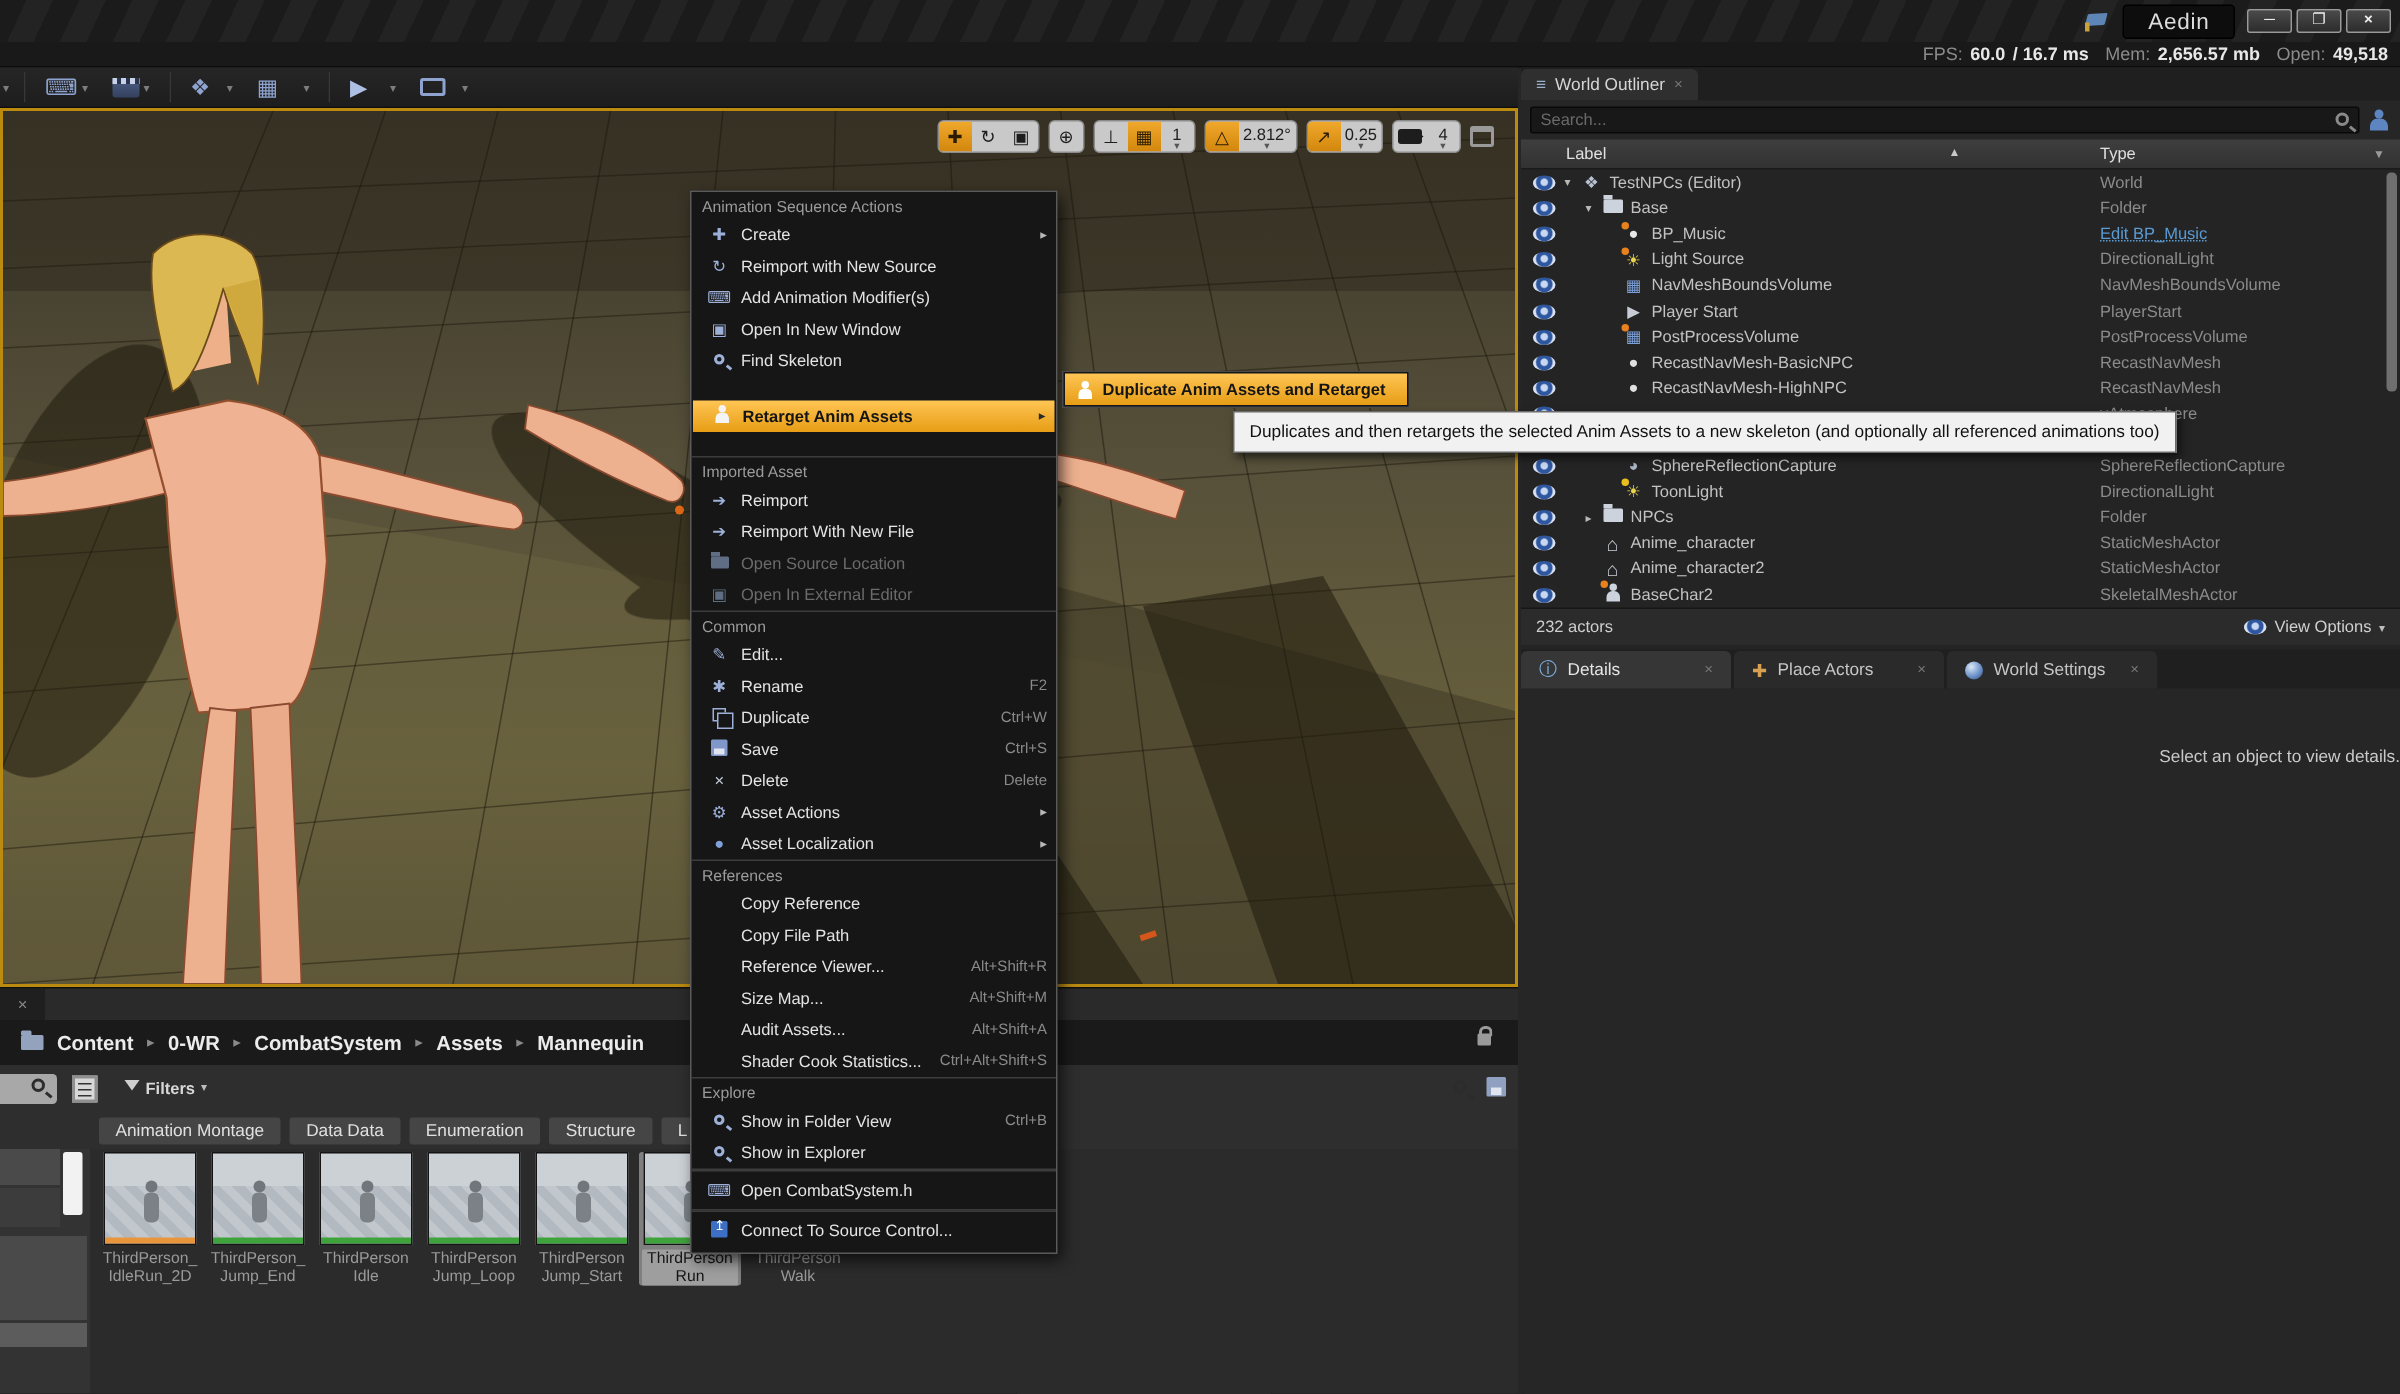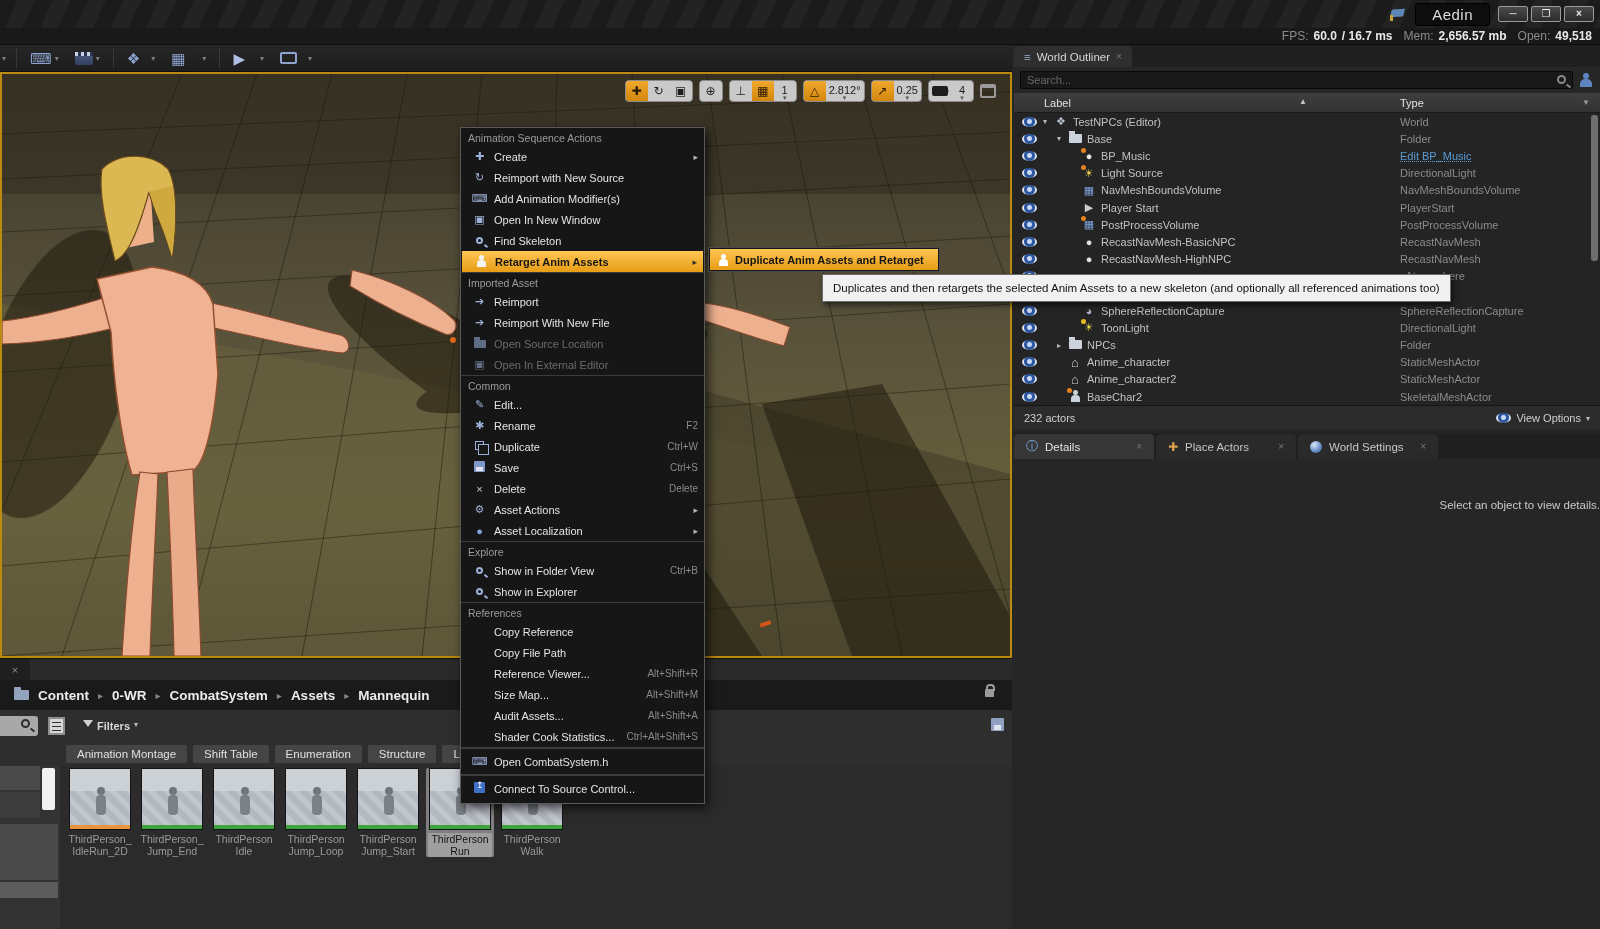--- a/index.html
+++ b/index.html
@@ -166,21 +166,21 @@
   .msec:first-child{border-top:none}
   .mhead{padding:4px 7px 2px;color:#9b9b9b;font-size:10.5px}
   .mitem{height:21px;display:flex;align-items:center;padding:0 6px 0 10px;color:#e4e4e4;position:relative}
   .mitem .mi{width:17px;text-align:center;font-size:11px;color:#9db0d8;margin-right:6px;flex:none;position:relative}
   .mitem .mlabel{flex:1;white-space:nowrap}
   .mitem .msc{color:#8a8a8a;font-size:10px}
   .mitem .marr{color:#b8b8b8;font-size:9px;margin-left:4px}
   .mitem.noicon{padding-left:33px}
   .mitem.dis .mlabel{color:#6b6b6b}
   .mitem.dis .mi{color:#5f6d85}
-  .mitem.hl{background:linear-gradient(#ffc554,#e79d15);color:#151515;margin:0 1px}
+  .mitem.hl{background:linear-gradient(#ffc554,#e79d15);color:#151515;margin:16px 1px}
   .mitem.hl .mlabel{color:#151515;font-weight:bold}
   .mitem.hl .marr{color:#2a2a2a}
   .mitem.tall{height:26px;border-top:1px solid #3c3c3c}
   .i-copy{display:inline-block;width:9px;height:9px;border:1px solid #9db0d8;position:relative;top:-1px}
   .i-copy::after{content:"";position:absolute;left:2px;top:2px;width:9px;height:9px;border:1px solid #9db0d8;background:#161616}
   .i-save2{display:inline-block;width:11px;height:11px;background:#7f97c9;border-radius:1px;position:relative}
   .i-save2::after{content:"";position:absolute;left:2px;bottom:1px;width:7px;height:4px;background:#dfe4ee}
   .mi .mag2{display:inline-block;width:7px;height:7px;border:2px solid #9db0d8;border-radius:50%;position:relative;top:-1px}
   .mi .mag2::after{content:"";position:absolute;left:6px;top:6px;width:4px;height:2px;background:#9db0d8;transform:rotate(40deg)}
   .mfold{display:inline-block;width:12px;height:8px;background:#5f6d85;border-radius:1px;position:relative}
@@ -400,21 +400,21 @@
           <span class="filters">
             <span class="funnel"></span>
             <span>Filters</span>
             <span class="caret">▾</span>
           </span>
           <span class="magwrap"><span class="mag"></span></span>
           <span class="saveall"></span>
         </div>
         <div class="chiprow">
           <span class="chip">Animation Montage</span>
-          <span class="chip">Shift Table</span>
+          <span class="chip">Data Data</span>
           <span class="chip">Enumeration</span>
           <span class="chip">Structure</span>
           <span class="chip">L</span>
         </div>
         <div class="assets">
           <div class="sources">
             <div class="srcblock" style="left:0;top:0;width:40px;height:24px"></div>
             <div class="srcblock" style="left:0;top:26px;width:40px;height:26px;background:#3c3c3c"></div>
             <div class="srcblock" style="left:0;top:58px;width:58px;height:56px"></div>
             <div class="srcblock" style="left:0;top:116px;width:58px;height:16px;background:#5c5c5c"></div>
@@ -724,54 +724,54 @@
         <span class="mlabel">Asset Actions</span>
           <span class="marr">▸</span>
       </div>
       <div class="mitem">
         <span class="mi" style="color:#7fa0d8">●</span>
         <span class="mlabel">Asset Localization</span>
           <span class="marr">▸</span>
       </div>
     </div>
     <div class="msec">
+      <div class="mhead">References</div>
+      <div class="mitem noicon">
+        <span class="mlabel">Copy Reference</span>
+      </div>
+      <div class="mitem noicon">
+        <span class="mlabel">Copy File Path</span>
+      </div>
+      <div class="mitem noicon">
+        <span class="mlabel">Reference Viewer...</span>
+        <span class="msc">Alt+Shift+R</span>
+      </div>
+      <div class="mitem noicon">
+        <span class="mlabel">Size Map...</span>
+        <span class="msc">Alt+Shift+M</span>
+      </div>
+      <div class="mitem noicon">
+        <span class="mlabel">Audit Assets...</span>
+        <span class="msc">Alt+Shift+A</span>
+      </div>
+      <div class="mitem noicon">
+        <span class="mlabel">Shader Cook Statistics...</span>
+        <span class="msc">Ctrl+Alt+Shift+S</span>
+      </div>
+    </div>
+    <div class="msec">
       <div class="mhead">Explore</div>
       <div class="mitem">
         <span class="mi"><span class="mag2"></span></span>
         <span class="mlabel">Show in Folder View</span>
         <span class="msc">Ctrl+B</span>
       </div>
       <div class="mitem">
         <span class="mi"><span class="mag2"></span></span>
         <span class="mlabel">Show in Explorer</span>
-      </div>
-    </div>
-    <div class="msec">
-      <div class="mhead">References</div>
-      <div class="mitem noicon">
-        <span class="mlabel">Copy Reference</span>
-      </div>
-      <div class="mitem noicon">
-        <span class="mlabel">Copy File Path</span>
-      </div>
-      <div class="mitem noicon">
-        <span class="mlabel">Reference Viewer...</span>
-        <span class="msc">Alt+Shift+R</span>
-      </div>
-      <div class="mitem noicon">
-        <span class="mlabel">Size Map...</span>
-        <span class="msc">Alt+Shift+M</span>
-      </div>
-      <div class="mitem noicon">
-        <span class="mlabel">Audit Assets...</span>
-        <span class="msc">Alt+Shift+A</span>
-      </div>
-      <div class="mitem noicon">
-        <span class="mlabel">Shader Cook Statistics...</span>
-        <span class="msc">Ctrl+Alt+Shift+S</span>
       </div>
     </div>
     <div class="msec">
       <div class="mitem tall">
         <span class="mi">⌨</span>
         <span class="mlabel">Open CombatSystem.h</span>
       </div>
     </div>
     <div class="msec">
       <div class="mitem tall">

